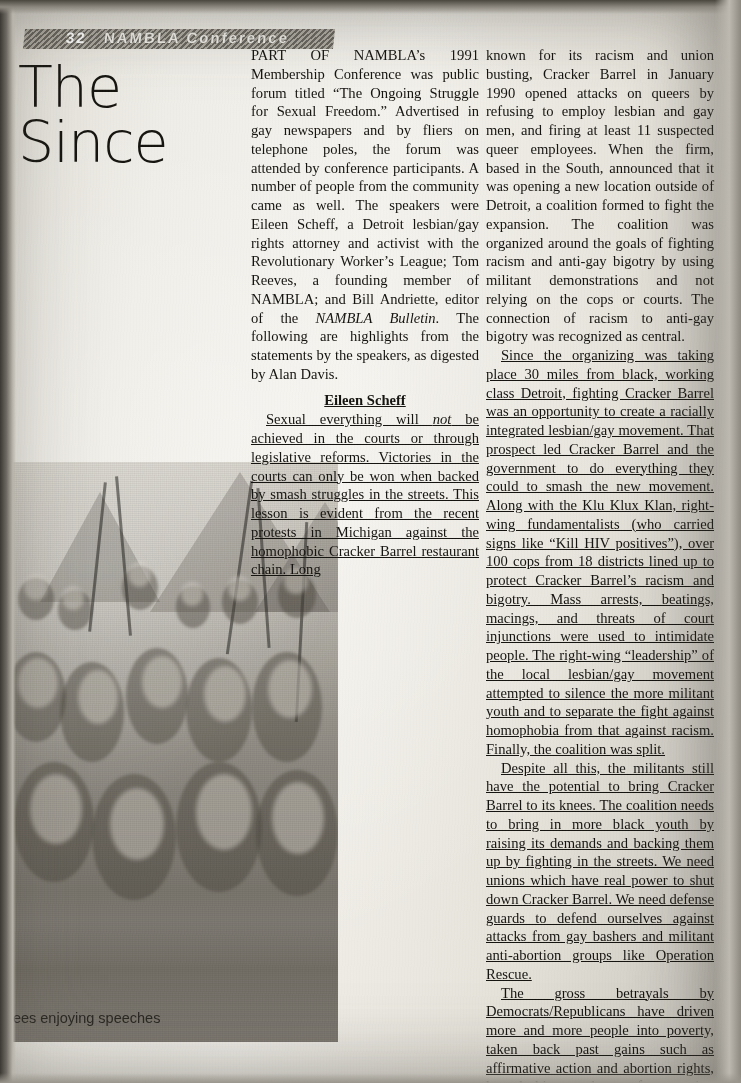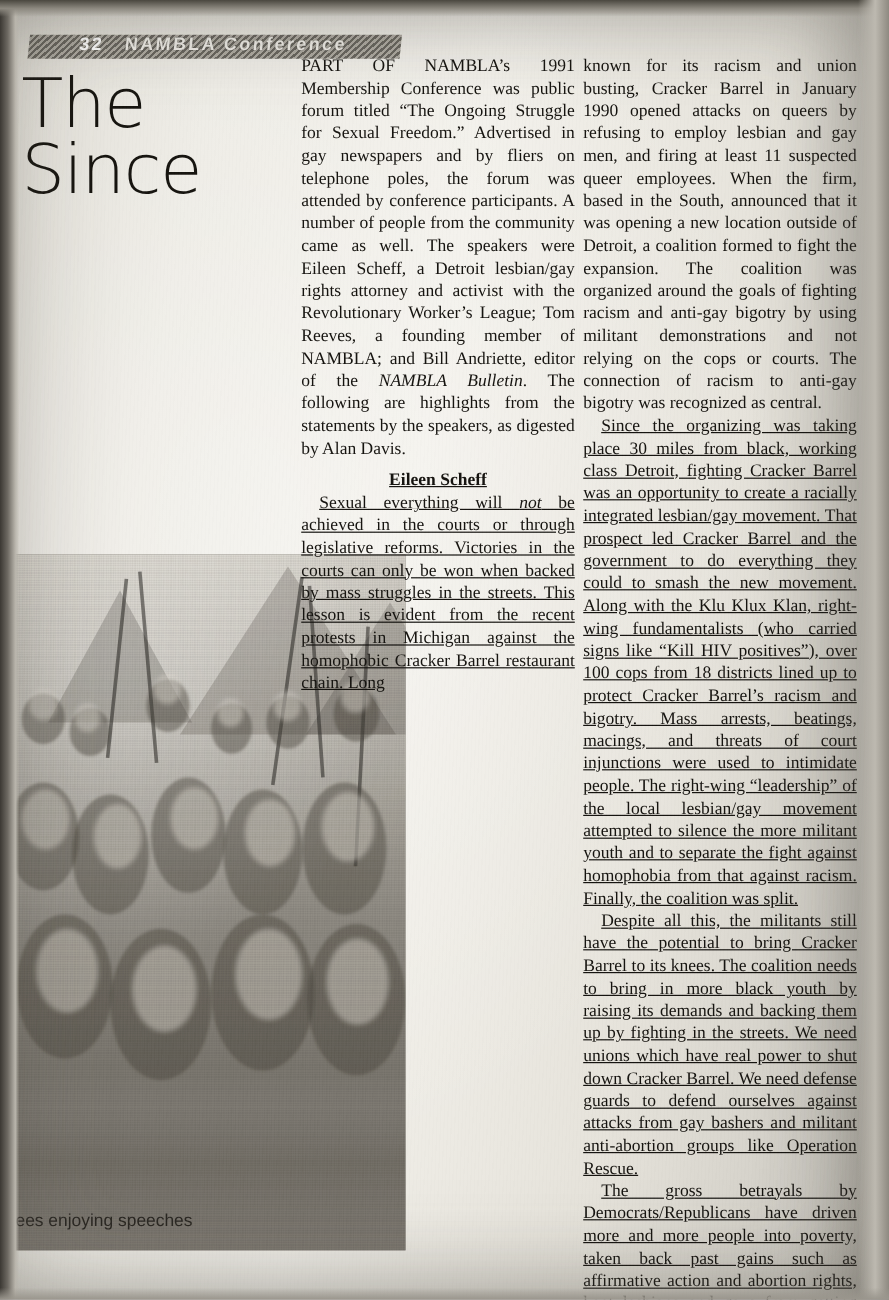--- a/index.html
+++ b/index.html
@@ -315,21 +315,21 @@
 
   <div class="footer">
     <span>NAMBLA Bulletin</span>
     <span class="dot">●</span>
     <span>January-February 1992</span>
   </div>
 
   <div class="col col-mid">
     <p class="first-para"><span>PART OF NAMBLA’s 1991 Membership Conference was public forum titled “The Ongoing Struggle for Sexual Freedom.” Advertised in gay newspapers and by fliers on telephone poles, the forum was attended by conference participants. A number of people from the community came as well. The speakers were Eileen Scheff, a Detroit lesbian/gay rights attorney and activist with the Revolutionary Worker’s League; Tom Reeves, a founding member of NAMBLA; and Bill Andriette, editor of the </span><span class="it">NAMBLA Bulletin</span><span>. The following are highlights from the statements by the speakers, as digested by Alan Davis.</span></p>
     <p class="subhead">Eileen Scheff</p>
-    <p><span>Sexual everything will </span><span class="it">not</span><span> be achieved in the courts or through legislative reforms. Victories in the courts can only be won when backed by mass struggles in the streets. This lesson is evident from the recent protests in Michigan against the homophobic Cracker Barrel restaurant chain. Long</span></p>
+    <p><span>Sexual everything will </span><span class="it">not</span><span> be achieved in the courts or through legislative reforms. Victories in the courts can only be won when backed by smash struggles in the streets. This lesson is evident from the recent protests in Michigan against the homophobic Cracker Barrel restaurant chain. Long</span></p>
   </div>
 
   <div class="col col-right">
     <p class="first-para">known for its racism and union busting, Cracker Barrel in January 1990 opened attacks on queers by refusing to employ lesbian and gay men, and firing at least 11 suspected queer employees. When the firm, based in the South, announced that it was opening a new location outside of Detroit, a coalition formed to fight the expansion. The coalition was organized around the goals of fighting racism and anti-gay bigotry by using militant demonstrations and not relying on the cops or courts. The connection of racism to anti-gay bigotry was recognized as central.</p>
     <p>Since the organizing was taking place 30 miles from black, working class Detroit, fighting Cracker Barrel was an opportunity to create a racially integrated lesbian/gay movement. That prospect led Cracker Barrel and the government to do everything they could to smash the new movement. Along with the Klu Klux Klan, right-wing fundamentalists (who carried signs like “Kill HIV positives”), over 100 cops from 18 districts lined up to protect Cracker Barrel’s racism and bigotry. Mass arrests, beatings, macings, and threats of court injunctions were used to intimidate people. The right-wing “leadership” of the local lesbian/gay movement attempted to silence the more militant youth and to separate the fight against homophobia from that against racism. Finally, the coalition was split.</p>
     <p>Despite all this, the militants still have the potential to bring Cracker Barrel to its knees. The coalition needs to bring in more black youth by raising its demands and backing them up by fighting in the streets. We need unions which have real power to shut down Cracker Barrel. We need defense guards to defend ourselves against attacks from gay bashers and militant anti-abortion groups like Operation Rescue.</p>
     <p>The gross betrayals by Democrats/Republicans have driven more and more people into poverty, taken back past gains such as affirmative action and abortion rights, kept lesbians and gays from getting basic civil rights, driven women back into the nuclear family, increased sexual repression, and placed youth even more under the thumb of parental and legal repression. We must built a movement that breaks with the Democrats and Republicans, a movement based on unions and organizations of the oppressed–women, blacks, gay people, and gay organizations such as NAMBLA. That</p>
   </div>
 
   <div class="paper-tex"></div>

